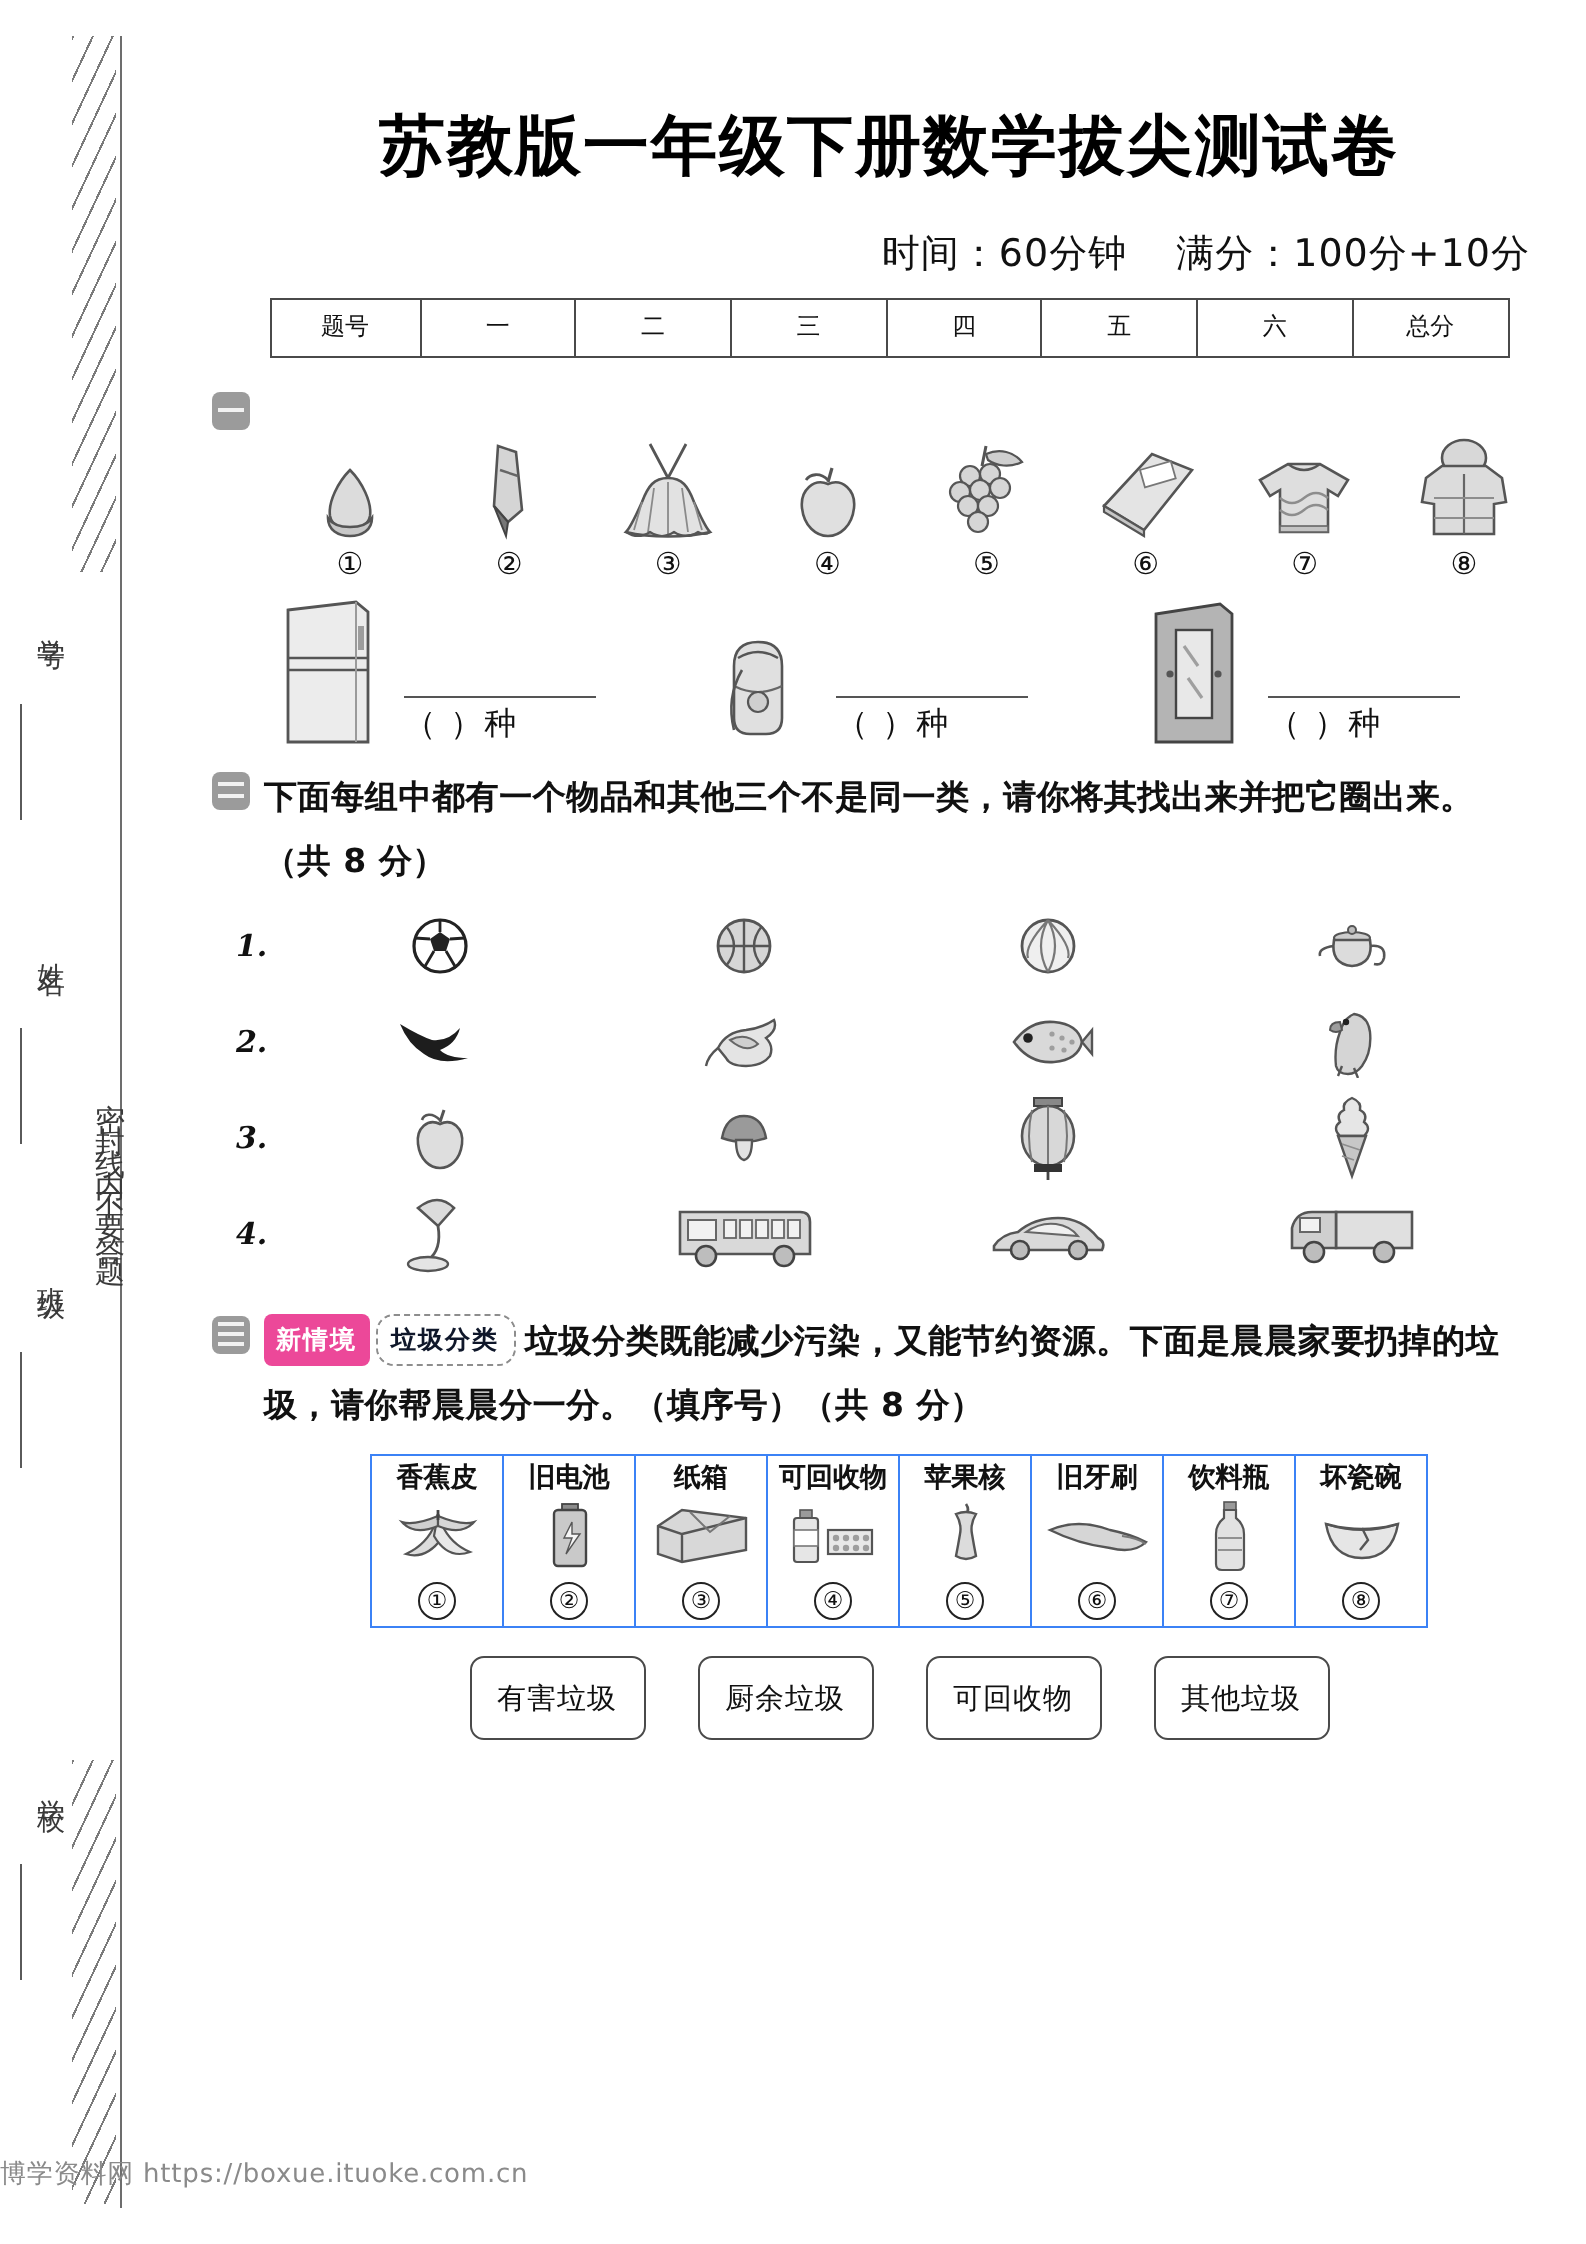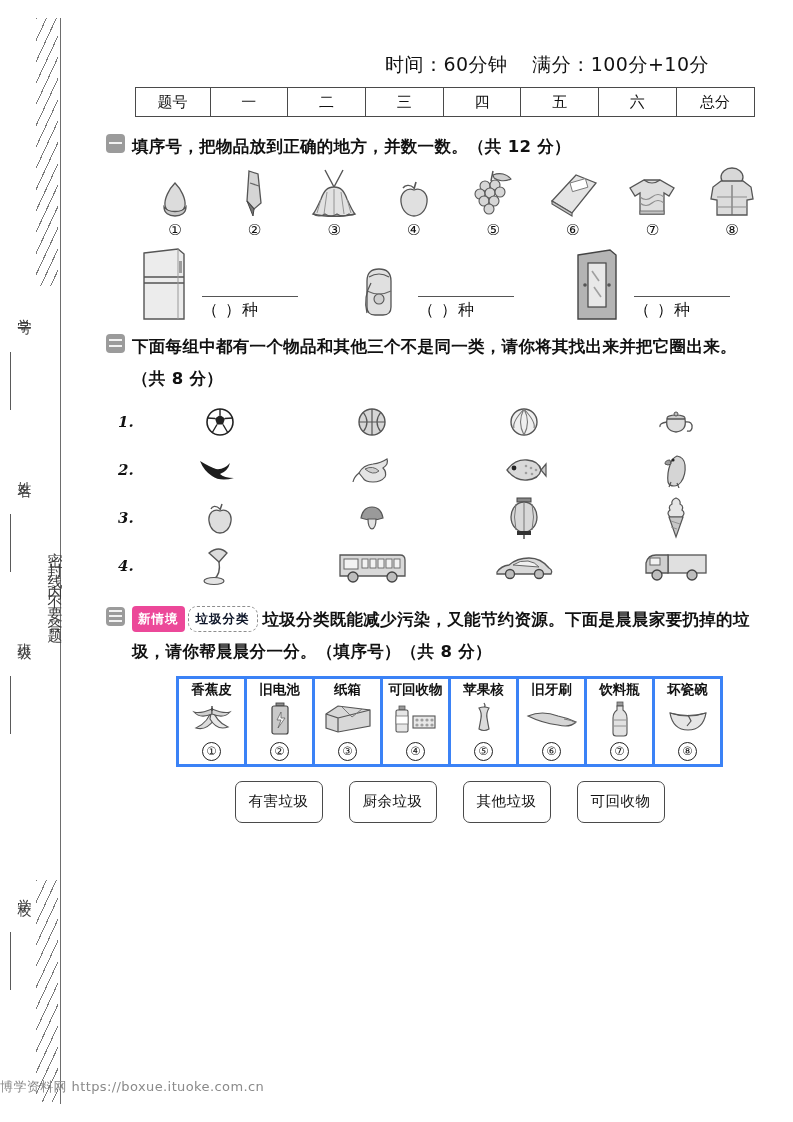--- a/index.html
+++ b/index.html
@@ -56,39 +56,39 @@
     font-size:33px;
     letter-spacing:1px;
     color:#000;
     margin-top:52px;
     line-height:1.26;
   }
   .title .l2{display:block;font-size:29px;margin-top:3px;}
 
   .meta{
     margin-top:20px;
-    padding-right:84px;
+    padding-right:28px;
     text-align:right;
     font-size:19px;
     letter-spacing:0.5px;
     color:#111;
   }
   .meta span{margin-left:18px;}
 
   table.score{
     border-collapse:collapse;
     margin:9px auto 0 auto;
     width:620px;
     table-layout:fixed;
   }
   table.score td{
     border:1px solid #4a4a4a;
     height:26px;
     text-align:center;
-    font-size:15px;
+    font-size:12px;
     color:#111;
   }
   table.score td.lab{width:72px;}
 
   
   .q{margin:14px 0 0 10px;position:relative;}
   .qhead{display:flex;align-items:flex-start;gap:7px;}
   .qnum{
     display:inline-block;
     width:19px;height:19px;flex:0 0 19px;
@@ -150,21 +150,21 @@
   .grp{display:flex;align-items:center;margin:4px 0 0 12px;height:44px;}
   .grp .gn{width:26px;font-size:15px;font-weight:bold;font-style:italic;font-family:"DejaVu Serif","Liberation Serif",serif;}
   .grp .cell{width:152px;display:flex;justify-content:center;align-items:center;height:44px;}
 
   
   .gtable{
     border-collapse:collapse;margin:8px auto 0 auto;table-layout:fixed;width:520px;
     border:1.4px solid #3c3c3c;
   }
   .gtable td{
-    border:3px solid #3b82f6;width:65px;text-align:center;vertical-align:top;
+    border:1px solid #3b82f6;width:65px;text-align:center;vertical-align:top;
     padding:2px 0 3px 0;
   }
   .gtable .gname{font-size:13.5px;font-weight:bold;letter-spacing:0px;white-space:nowrap;}
   .gtable .gart{height:40px;display:flex;align-items:center;justify-content:center;}
   .gtable .gidx{margin-top:1px;}
 
   .bins{display:flex;justify-content:center;gap:26px;margin-top:14px;}
   .bin{
     border:1.3px solid #4a4a4a;border-radius:7px;
     width:86px;height:40px;display:flex;align-items:center;justify-content:center;
@@ -199,20 +199,21 @@
     <div class="field" style="top:600px;height:70px;">班级</div>
     <div class="field-line" style="top:676px;height:58px;"></div>
 
     <div class="field" style="top:856px;height:70px;">学校</div>
     <div class="field-line" style="top:932px;height:58px;"></div>
   </div>
 
   <div class="body">
 
     <div class="title">
+      <span>苏教版一年级下册数学拔尖测试卷</span>
     </div>
 
     <div class="meta">
       <span>时间：60分钟</span>
       <span>满分：100分+10分</span>
     </div>
 
     <table class="score">
       <tbody>
           <tr>
@@ -226,21 +227,20 @@
         <td>总分</td>
       </tr>
     </tbody>
       </table>
 
     <div class="q">
       <div class="qhead">
         <span class="qnum n1">
             <i></i>
           </span>
-        <span class="qtext">填序号，把物品放到正确的地方，并数一数。（共 12 分）</span>
       </div>
 
       <div class="items-row">
 
         <div class="item">
           <div class="art">
             <svg width="40" height="42" viewBox="0 0 40 42">
               <path d="M20 6 C14 12 9 22 10 29 C11 34 16 36 20 36 C24 36 29 34 30 29 C31 22 26 12 20 6 Z" fill="#dcdcdc" stroke="#555" stroke-width="1.3"></path>
               <path d="M9 30 C13 36 27 36 31 30 C31 36 26 39 20 39 C14 39 9 36 9 30 Z" fill="#c8c8c8" stroke="#555" stroke-width="1.3"></path>
             </svg>
@@ -664,22 +664,22 @@
             </div>
             <div class="gidx"><span class="circ">⑧</span></div>
           </td>
         </tr>
       </tbody>
         </table>
 
       <div class="bins">
         <div class="bin">有害垃圾</div>
         <div class="bin">厨余垃圾</div>
+        <div class="bin">可回收物</div>
         <div class="bin">其他垃圾</div>
-        <div class="bin">可回收物</div>
       </div>
     </div>
 
   </div>
 
   <div class="footer">
     <span>博学资料网</span>
     <span>https://boxue.ituoke.com.cn</span>
   </div>
 </div>

